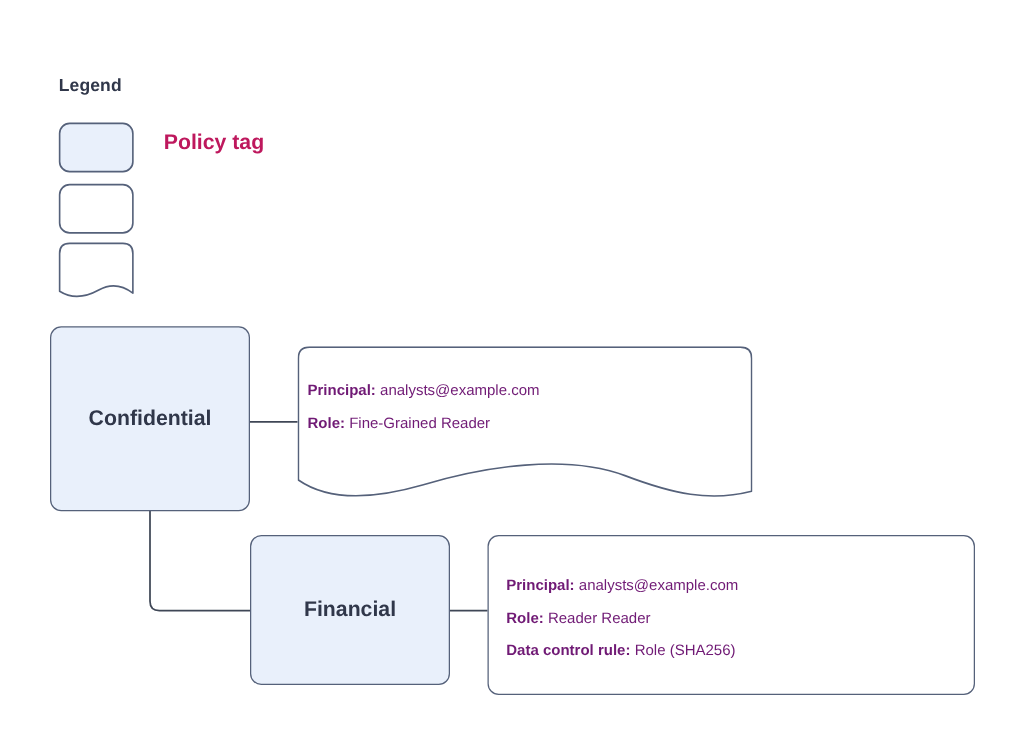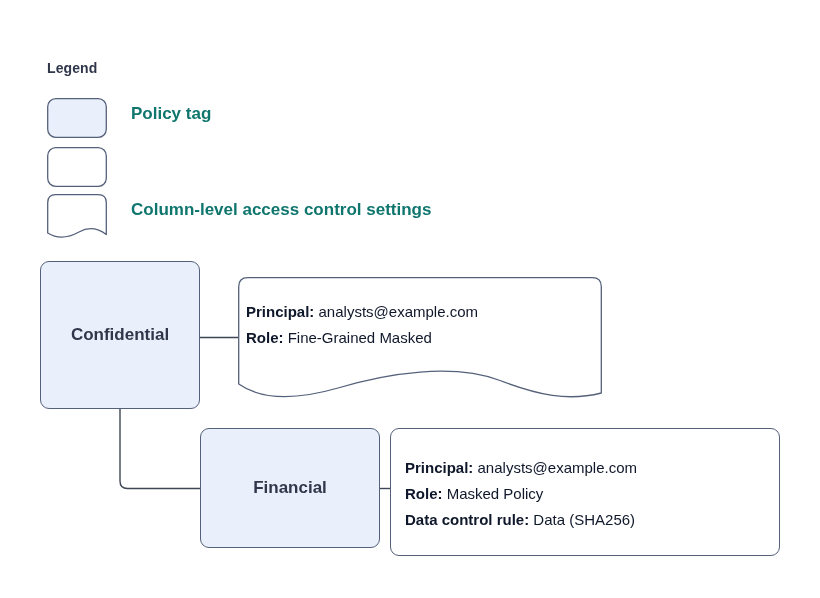--- a/index.html
+++ b/index.html
@@ -32,21 +32,21 @@
     left: 47px;
     top: 60px;
     font-size: 14px;
     font-weight: bold;
     letter-spacing: 0.1px;
     color: #30374a;
   }
   .legend-row-label {
     font-size: 17px;
     font-weight: bold;
-    color: #0f766e;
+    color: #be185d;
     white-space: nowrap;
     left: 131px;
   }
   #legend-label-0 { top: 104px; }
   #legend-label-1 { top: 152px; }
 
   .legend-swatch {
     left: 47px;
     width: 60px;
     height: 40px;
@@ -68,29 +68,29 @@
     font-size: 17px;
     font-weight: bold;
     color: #30374a;
   }
   #node-confidential {
     left: 40px;  top: 261px;
     width: 160px; height: 148px;
   }
   #node-financial {
     left: 200px; top: 428px;
-    width: 180px; height: 120px;
+    width: 160px; height: 120px;
   }
 
   
   .callout-text {
     position: absolute;
-    font-size: 15px;
+    font-size: 12px;
     line-height: 26px;
-    color: #0f172a;
+    color: #701a75;
     white-space: nowrap;
   }
   .callout-text b { font-weight: bold; }
 
   #callout-doc { left: 238px; top: 277px; width: 364px; height: 124px; }
   #callout-doc .callout-text { left: 8px; top: 22px; }
 
   #callout-box {
     box-sizing: border-box;
     left: 390px; top: 428px;
@@ -135,21 +135,20 @@
 
   <div class="abs legend-swatch" id="legend-swatch-2">
     <svg width="62" height="48" viewBox="0 0 62 48">
       <path d="M0.7,8.7 Q0.7,0.7 8.7,0.7 L51.3,0.7 Q59.3,0.7 59.3,8.7
                L59.3,40.5
                C50,33.5 41,33.0 32,38.0
                C22,43.5 11,45.5 0.7,39.0
                Z" fill="#ffffff" stroke="#55617a" stroke-width="1.3" stroke-linejoin="round"></path>
     </svg>
   </div>
-  <div class="abs legend-row-label" id="legend-row-label-2" style="top:200px;">Column-level access control settings</div>
 
   <div class="abs node" id="node-confidential">Confidential</div>
 
   <div class="abs node" id="node-financial">Financial</div>
 
   <div class="abs" id="callout-doc">
     <svg width="364" height="126" viewBox="0 0 364 126" style="position:absolute;left:0;top:0;">
       <path d="M0.7,9.7 Q0.7,0.7 9.7,0.7 L354.3,0.7 Q363.3,0.7 363.3,9.7
                L363.3,116.0
                C330,124.5 300,118.0 262,103.5
@@ -157,35 +156,35 @@
                C60,122.5 25,124.0 0.7,107.0
                Z" fill="#ffffff" stroke="#55617a" stroke-width="1.3" stroke-linejoin="round"></path>
     </svg>
     <div class="callout-text">
       <div>
         <b>Principal:</b>
         <span>analysts@example.com</span>
       </div>
       <div>
         <b>Role:</b>
-        <span>Fine-Grained Masked</span>
+        <span>Fine-Grained Reader</span>
       </div>
     </div>
   </div>
 
   <div class="abs" id="callout-box">
     <div class="callout-text">
       <div>
         <b>Principal:</b>
         <span>analysts@example.com</span>
       </div>
       <div>
         <b>Role:</b>
-        <span>Masked Policy</span>
+        <span>Reader Reader</span>
       </div>
       <div>
         <b>Data control rule:</b>
-        <span>Data (SHA256)</span>
+        <span>Role (SHA256)</span>
       </div>
     </div>
   </div>
 
 </div>
 
 </body></html>

